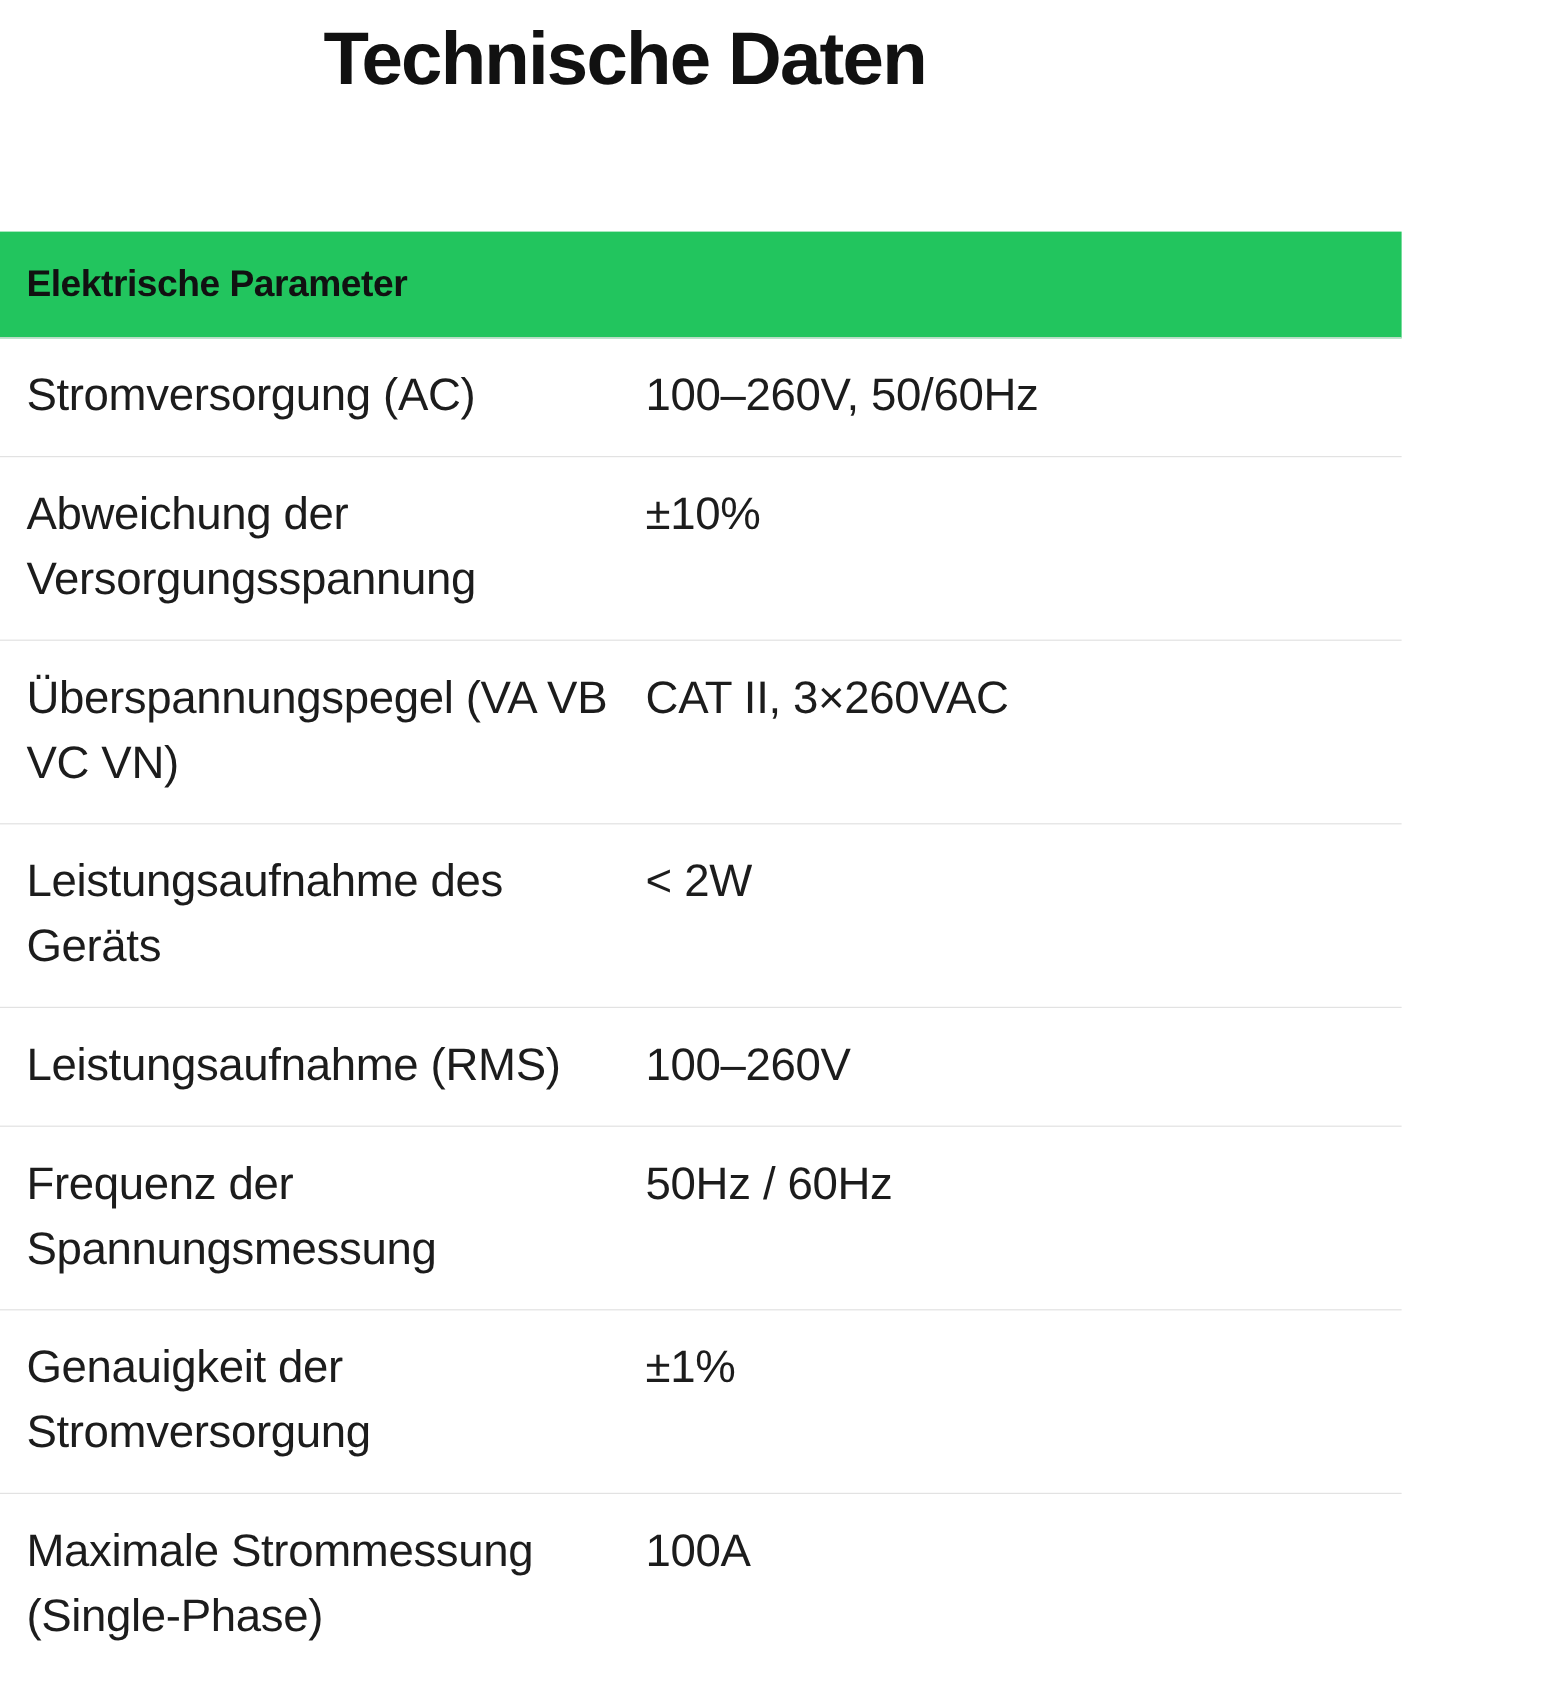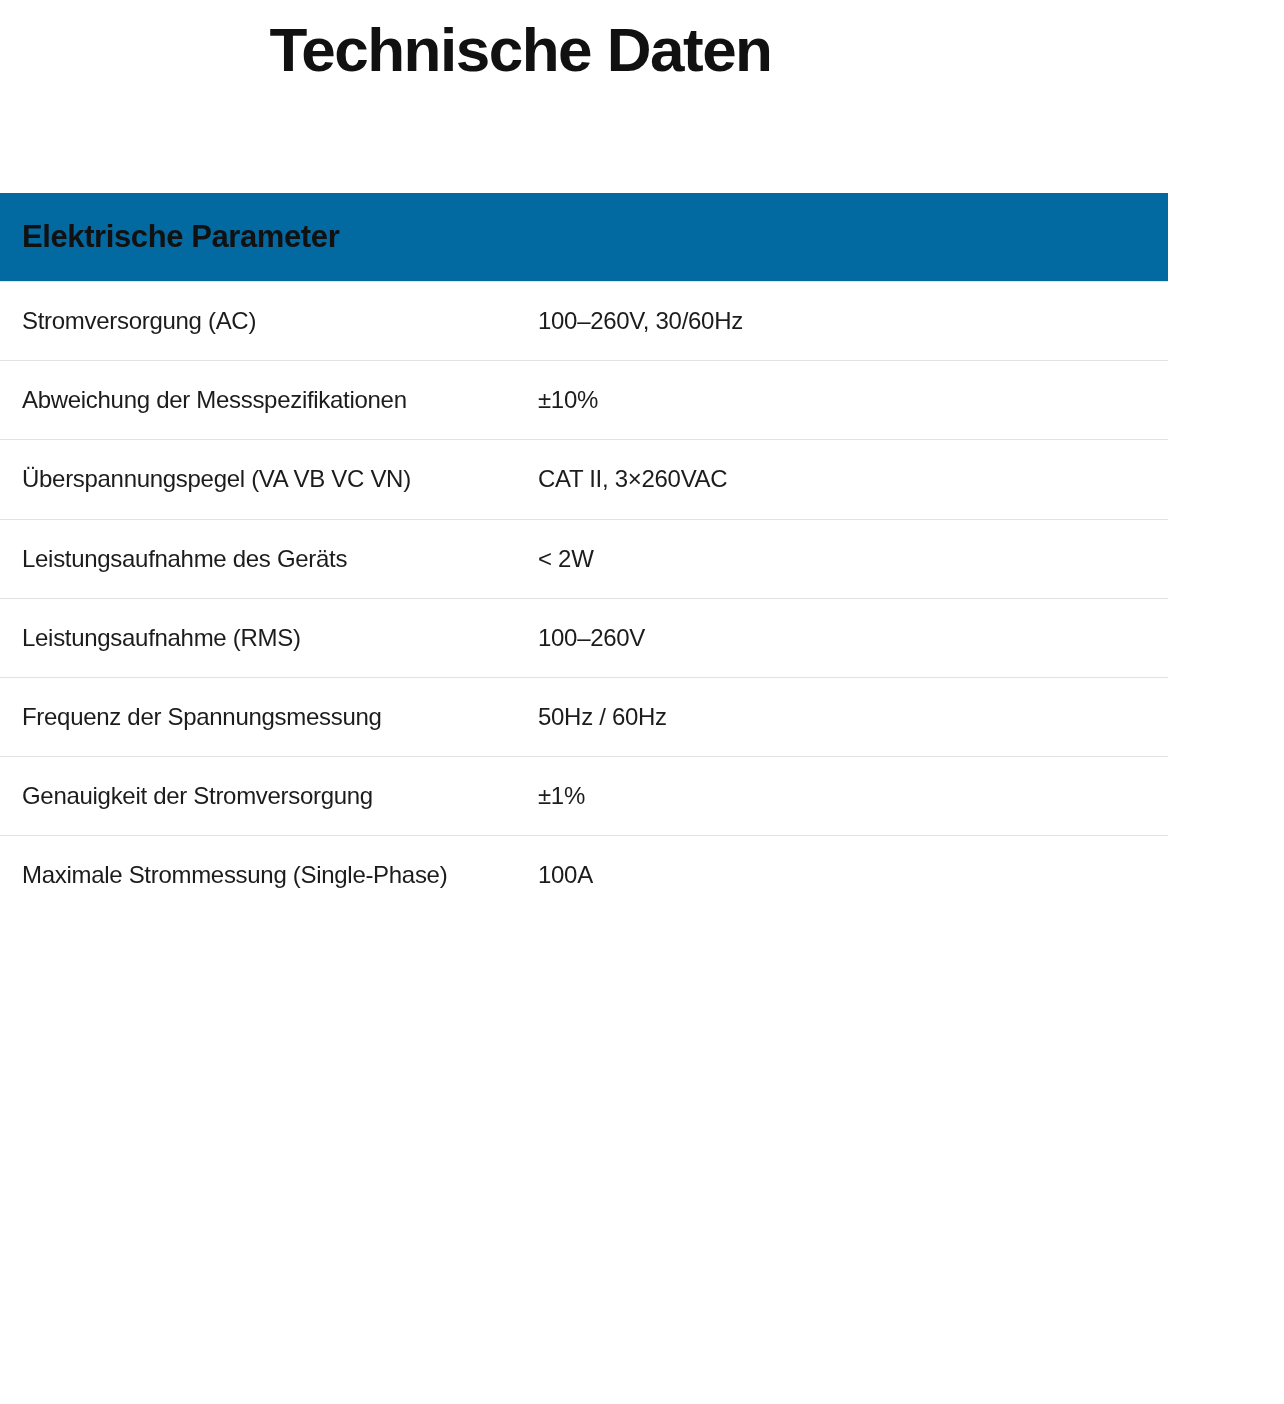--- a/index.html
+++ b/index.html
@@ -30,30 +30,30 @@
     line-height: 1.15;
   }
   .spec-table {
     width: 1168px;
     margin: 0 auto;
     margin-top: 108px;
     border-collapse: collapse;
     table-layout: fixed;
   }
   .spec-table tr.section-row td {
-    background: #0369a1;
+    background: #22c55e;
     font-size: 31px;
     font-weight: 700;
     letter-spacing: -0.4px;
     color: #111111;
     padding: 26px 0 26px 22px;
     border: none;
   }
   .spec-table tr.data-row td {
-    font-size: 24px;
+    font-size: 38px;
     font-weight: 400;
     color: #1c1c1c;
     padding: 22px 0 22px 22px;
     border-top: 1px solid #e2e2e2;
     vertical-align: top;
     line-height: 1.42;
     letter-spacing: -0.3px;
   }
   .spec-table tr.data-row td.value-cell {
     padding-left: 18px;
@@ -72,24 +72,24 @@
     <colgroup>
       <col class="col-label">
       <col class="col-value">
     </colgroup>
     <tbody>
       <tr class="section-row">
         <td colspan="2">Elektrische Parameter</td>
       </tr>
       <tr class="data-row">
         <td>Stromversorgung (AC)</td>
-        <td class="value-cell">100–260V, 30/60Hz</td>
+        <td class="value-cell">100–260V, 50/60Hz</td>
       </tr>
       <tr class="data-row">
-        <td>Abweichung der Messspezifikationen</td>
+        <td>Abweichung der Versorgungsspannung</td>
         <td class="value-cell">±10%</td>
       </tr>
       <tr class="data-row">
         <td>Überspannungspegel (VA VB VC VN)</td>
         <td class="value-cell">CAT II, 3×260VAC</td>
       </tr>
       <tr class="data-row">
         <td>Leistungsaufnahme des Geräts</td>
         <td class="value-cell">&lt; 2W</td>
       </tr>

